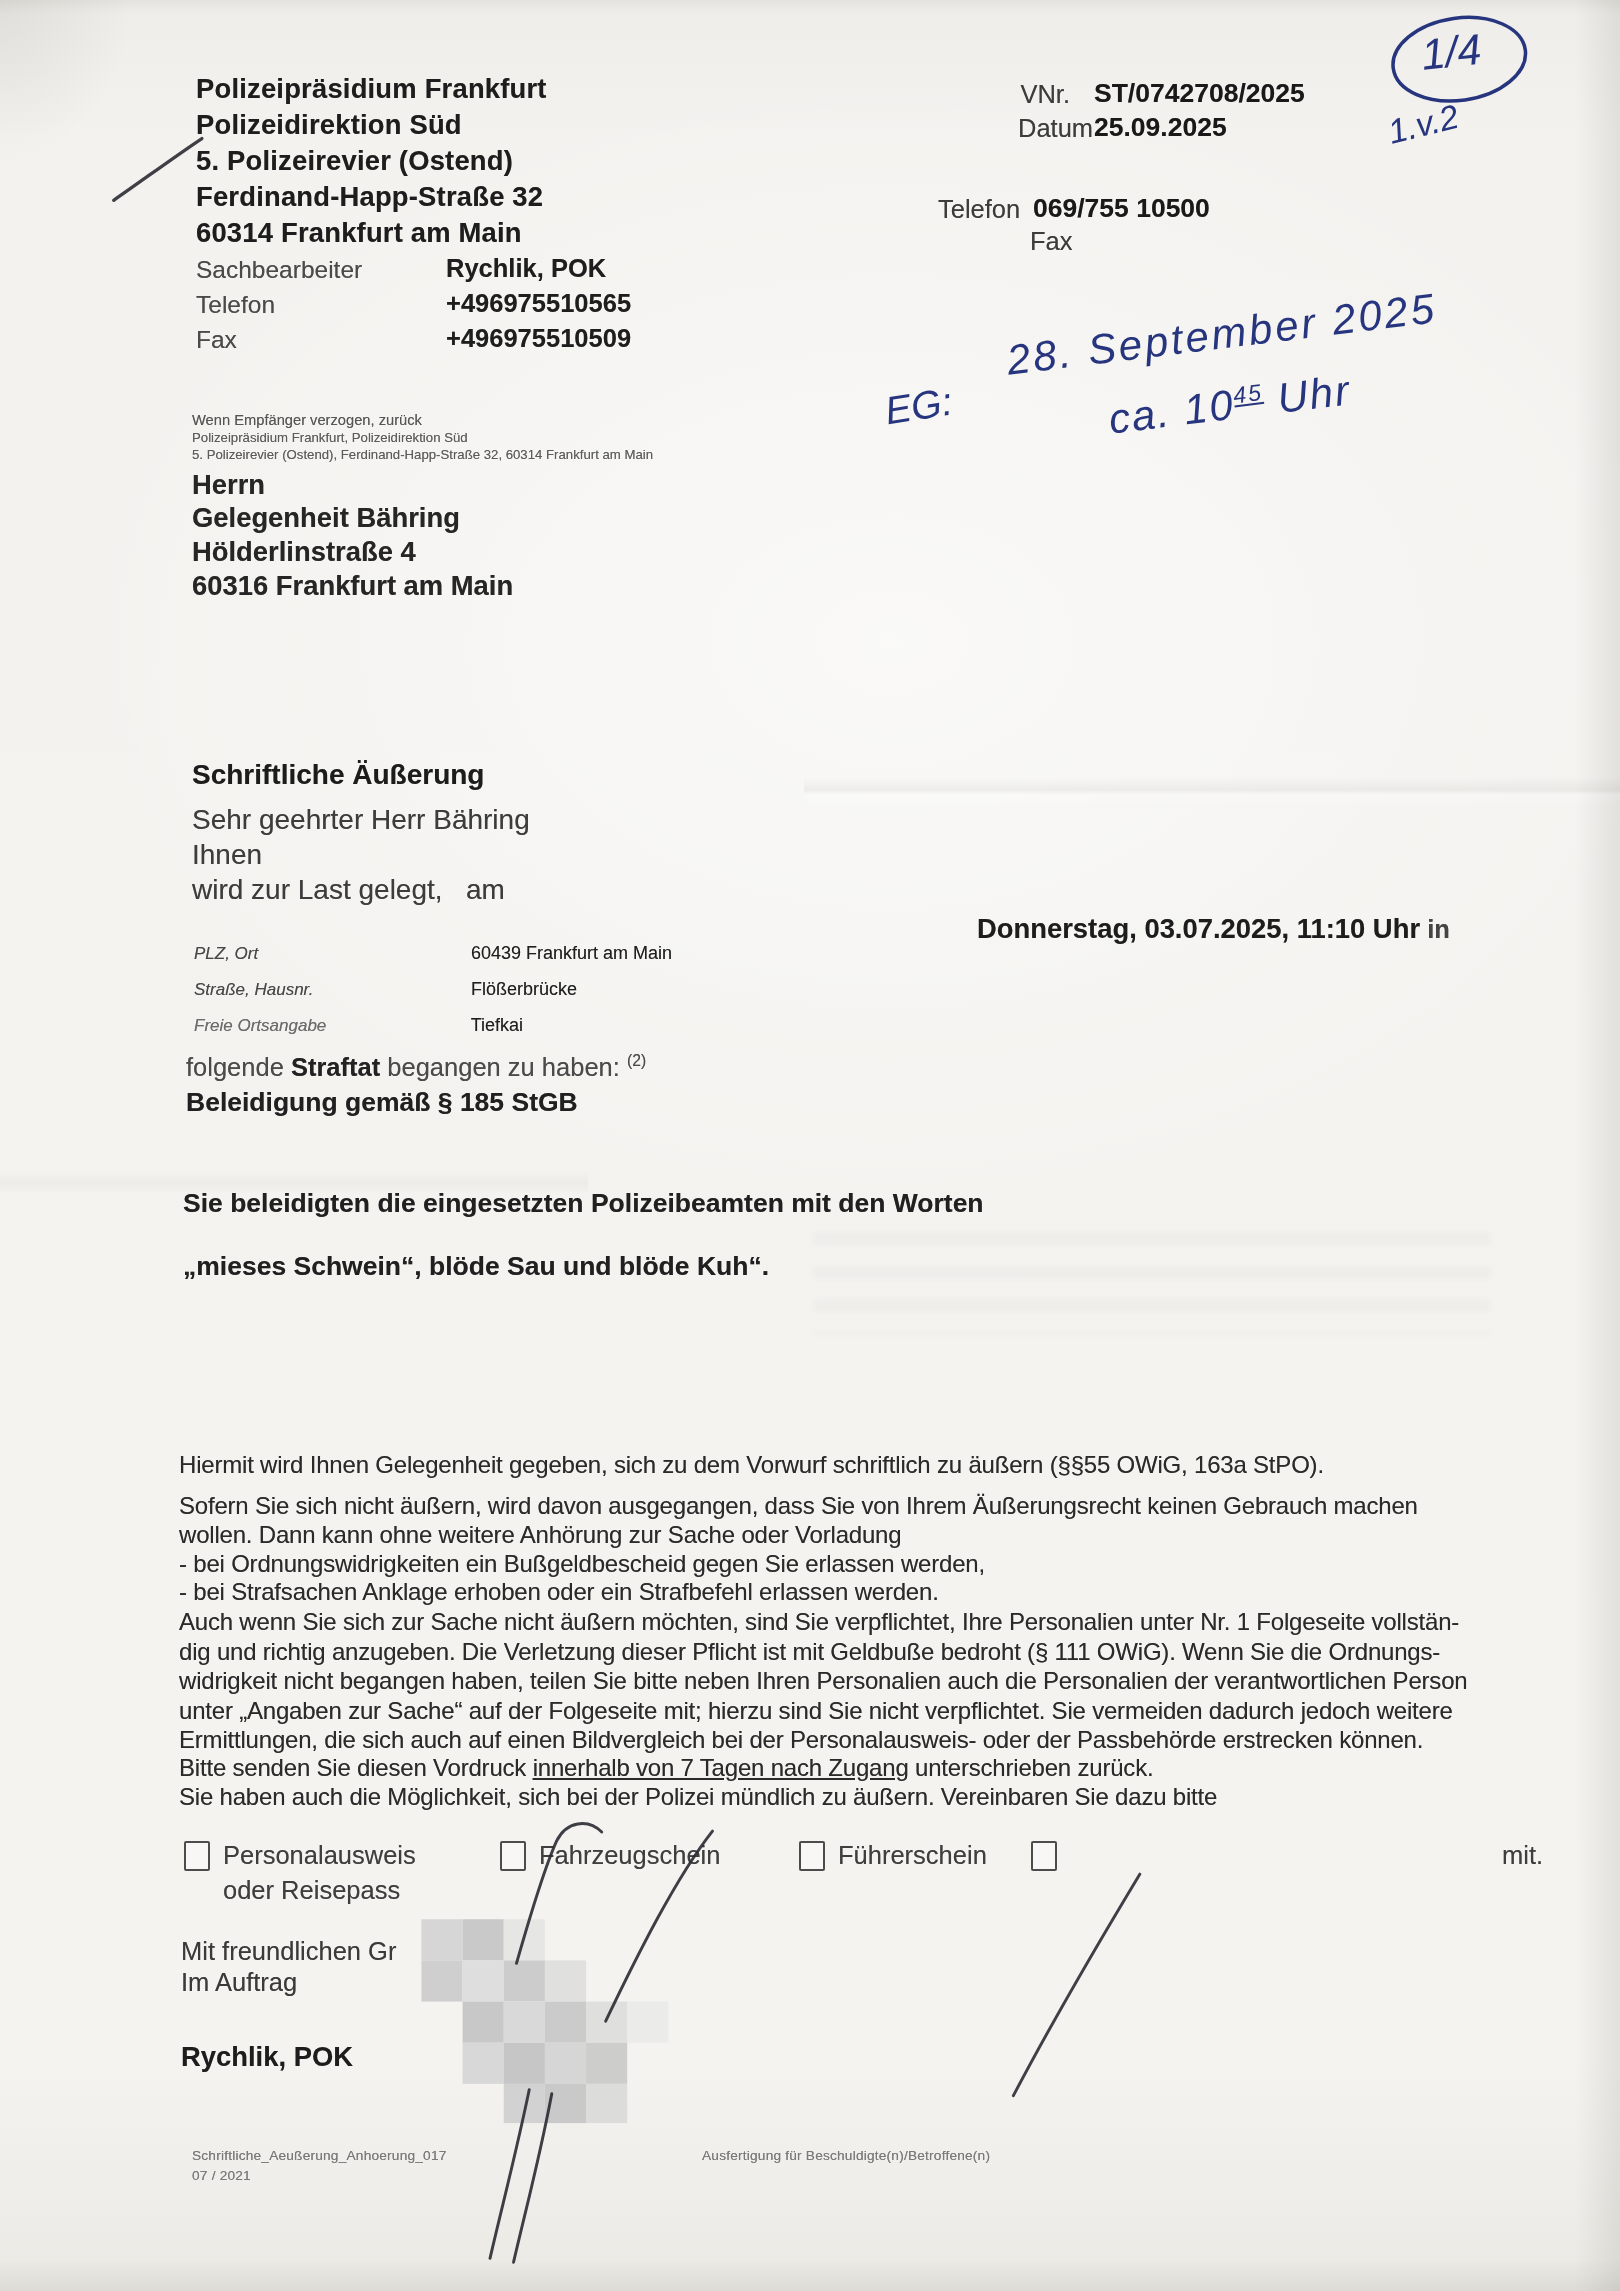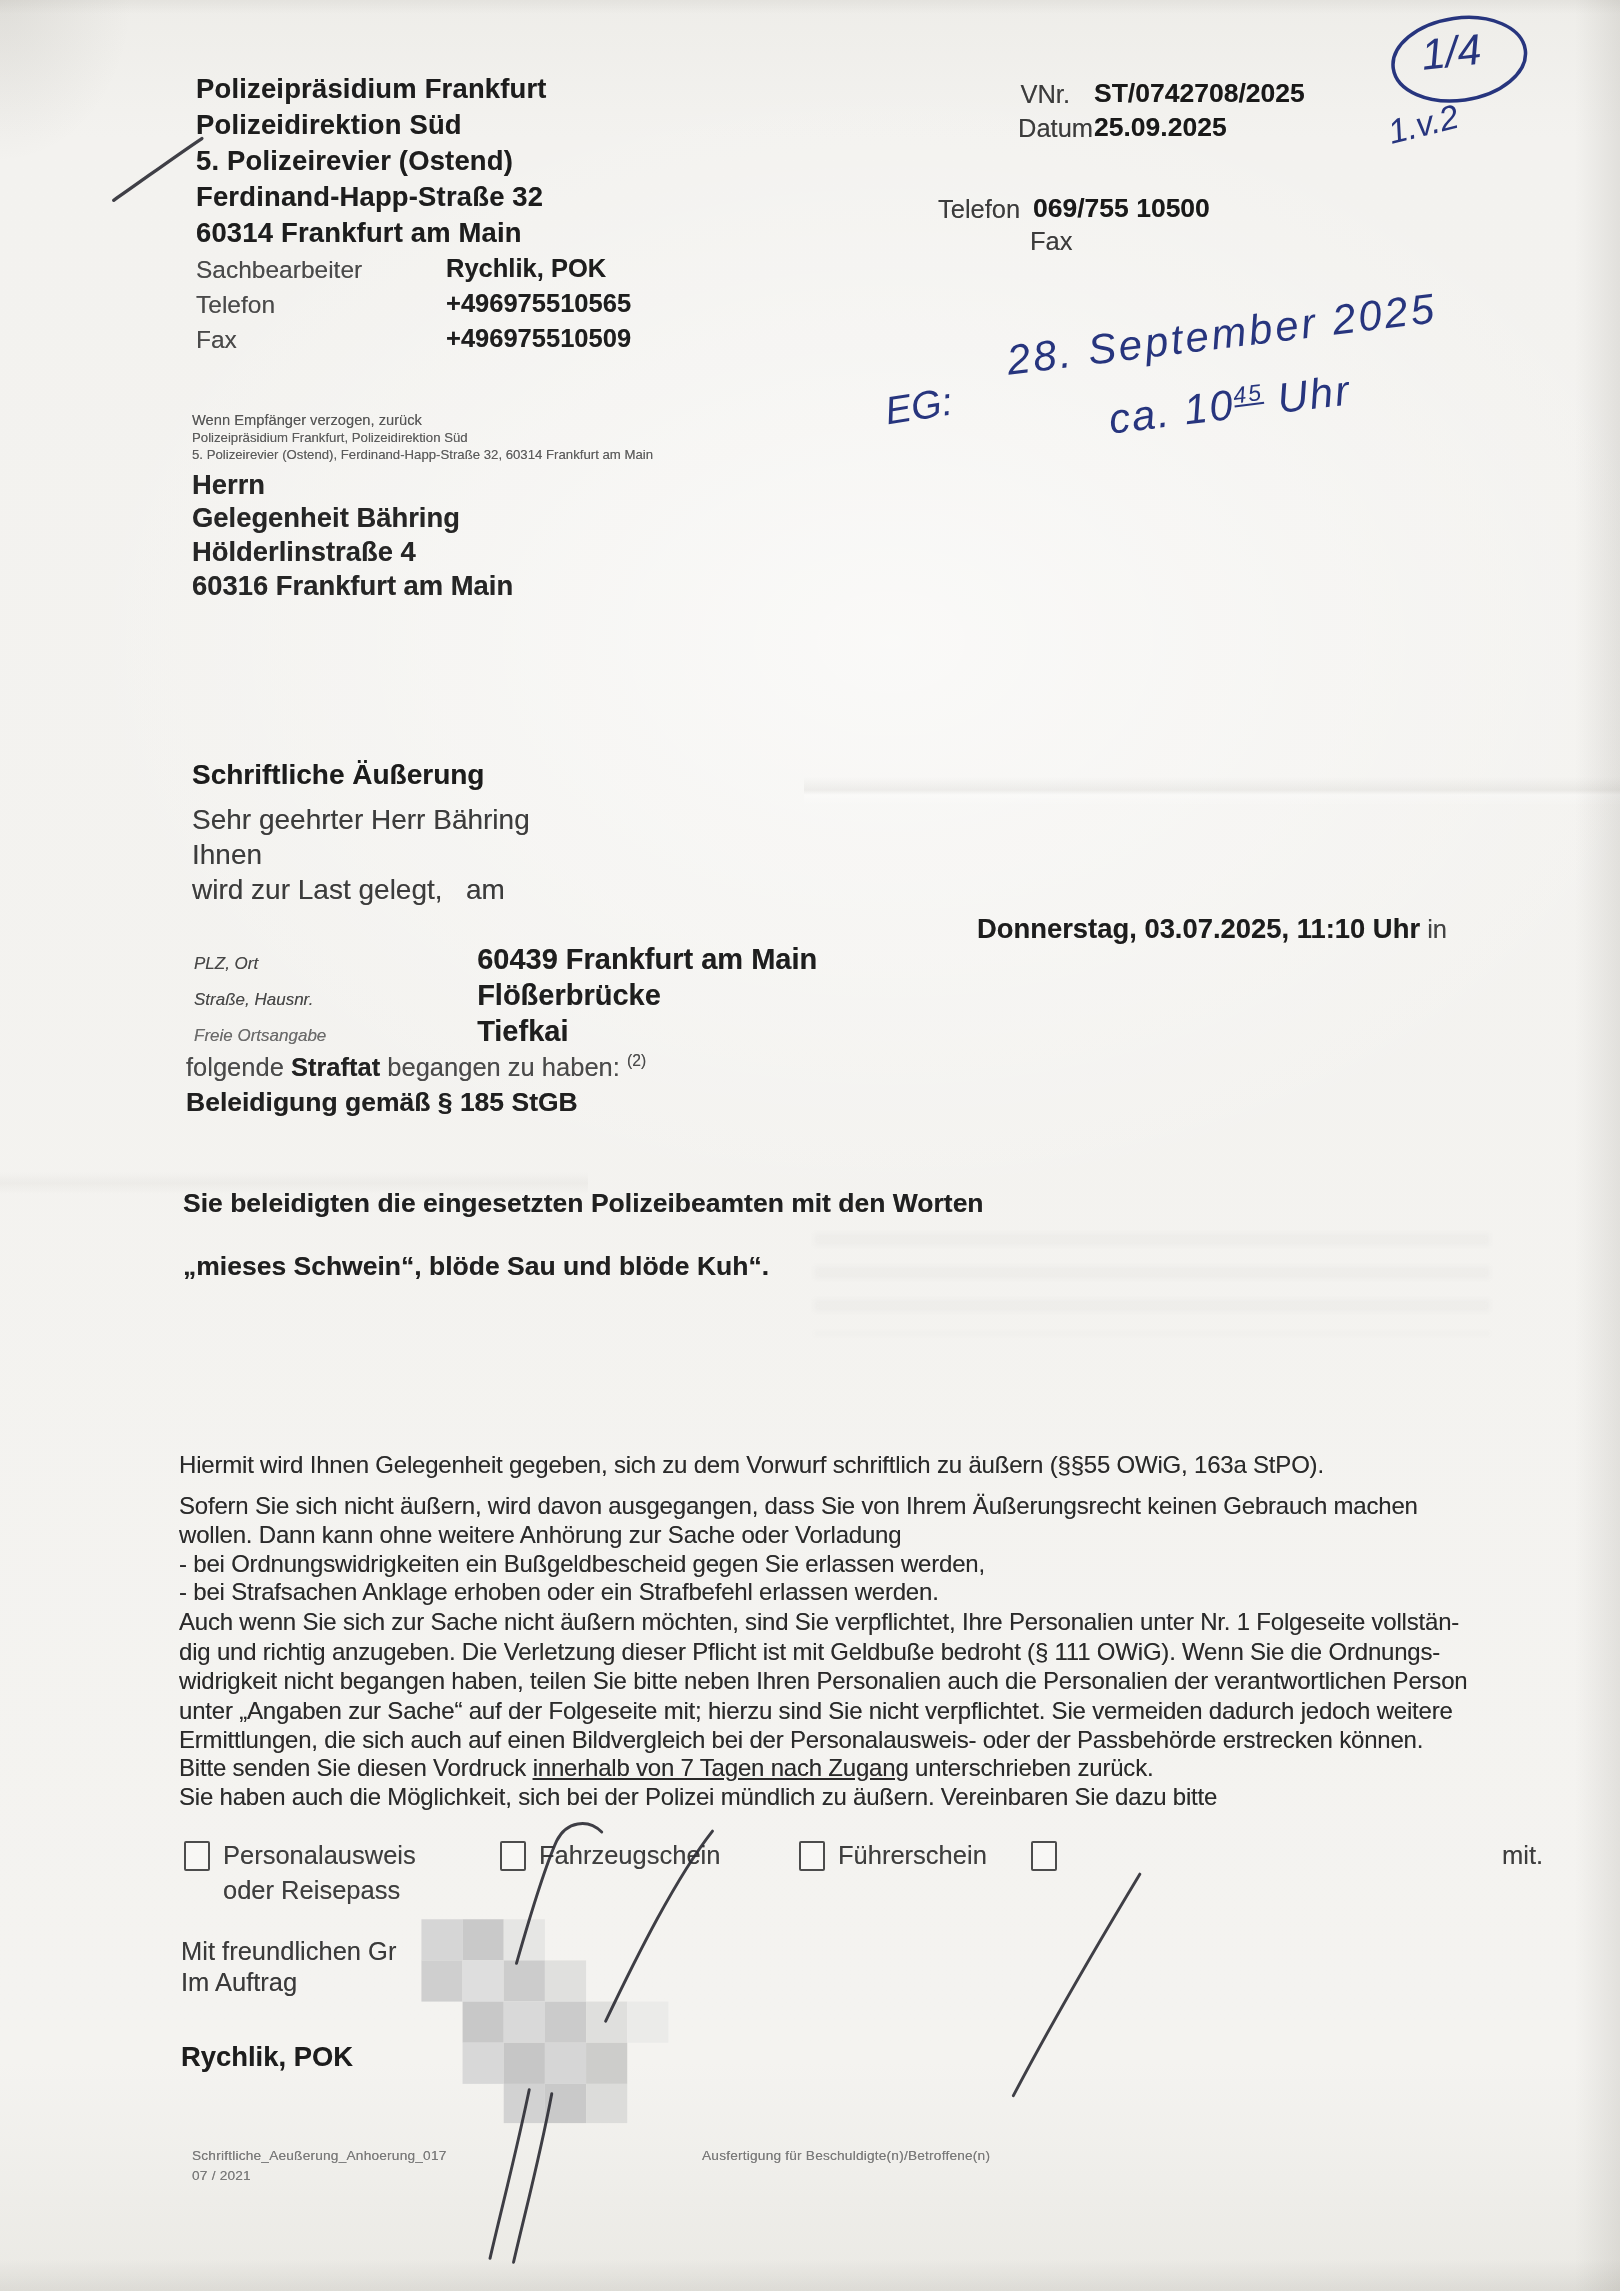--- a/index.html
+++ b/index.html
@@ -17,23 +17,23 @@
   .lab{font-size:24.5px;color:#4a4a4a;}
   .val{font-size:25.5px;font-weight:700;color:#1e1e1e;}
   .meta-lab{font-size:25.5px;color:#3c3c3c;}
   .meta-val{font-size:26.5px;font-weight:700;color:#191919;}
   .tiny1{font-size:14.7px;color:#555;}
   .tiny{font-size:13.2px;color:#5c5c5c;}
   .addr{font-size:27.4px;font-weight:700;color:#262626;}
   .subject{font-size:28px;font-weight:700;color:#1c1c1c;}
   .body26{font-size:28px;color:#3c3c3c;}
   .dt{font-size:27.4px;font-weight:700;color:#1d1d1d;}
-  .dt-suffix{font-size:25.5px;font-weight:400;color:#444;}
+  .dt-suffix{font-size:25.5px;font-weight:700;color:#444;}
   .loc-lab{font-size:17px;color:#474747;width:267px;display:inline-block;font-style:italic;}
-  .loc-val{font-size:29px;font-weight:700;color:#1e1e1e;}
+  .loc-val{font-size:18px;font-weight:400;color:#1e1e1e;}
   .bold27{font-size:26.5px;font-weight:700;color:#202020;}
   .par{font-size:24px;color:#2a2a2a;letter-spacing:-0.2px;}
   .par .ul{text-decoration:underline;}
   .cb-label{font-size:25.5px;color:#3e3e3e;}
   .checkbox{position:absolute;width:21.6px;height:25.5px;border:2px solid #4c4c4c;border-radius:2px;background:rgba(255,255,255,.35);}
   .closing{font-size:25.5px;color:#3a3a3a;}
   .signer{font-size:27.4px;font-weight:700;color:#1d1d1d;}
   .foot{font-size:13.7px;color:#7a7a7a;letter-spacing:0.2px;}
   .hw{font-style:italic;color:#27357e;transform-origin:left top;text-shadow:none;}
   .hw sup{font-size:.55em;text-decoration:underline;}

